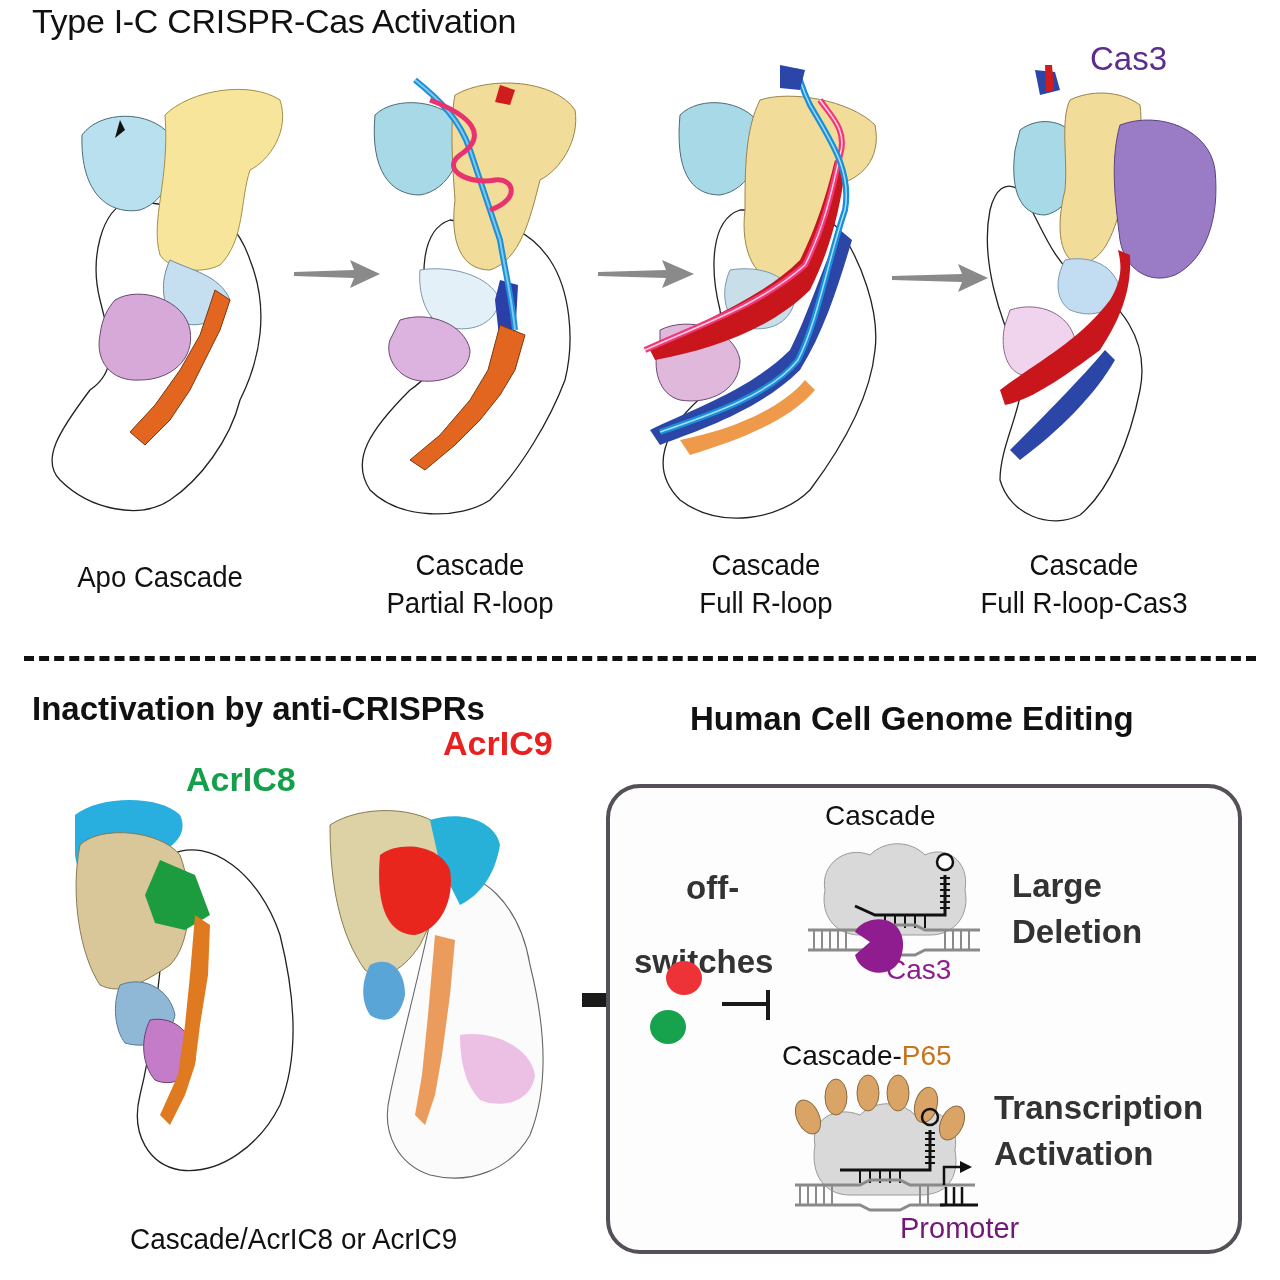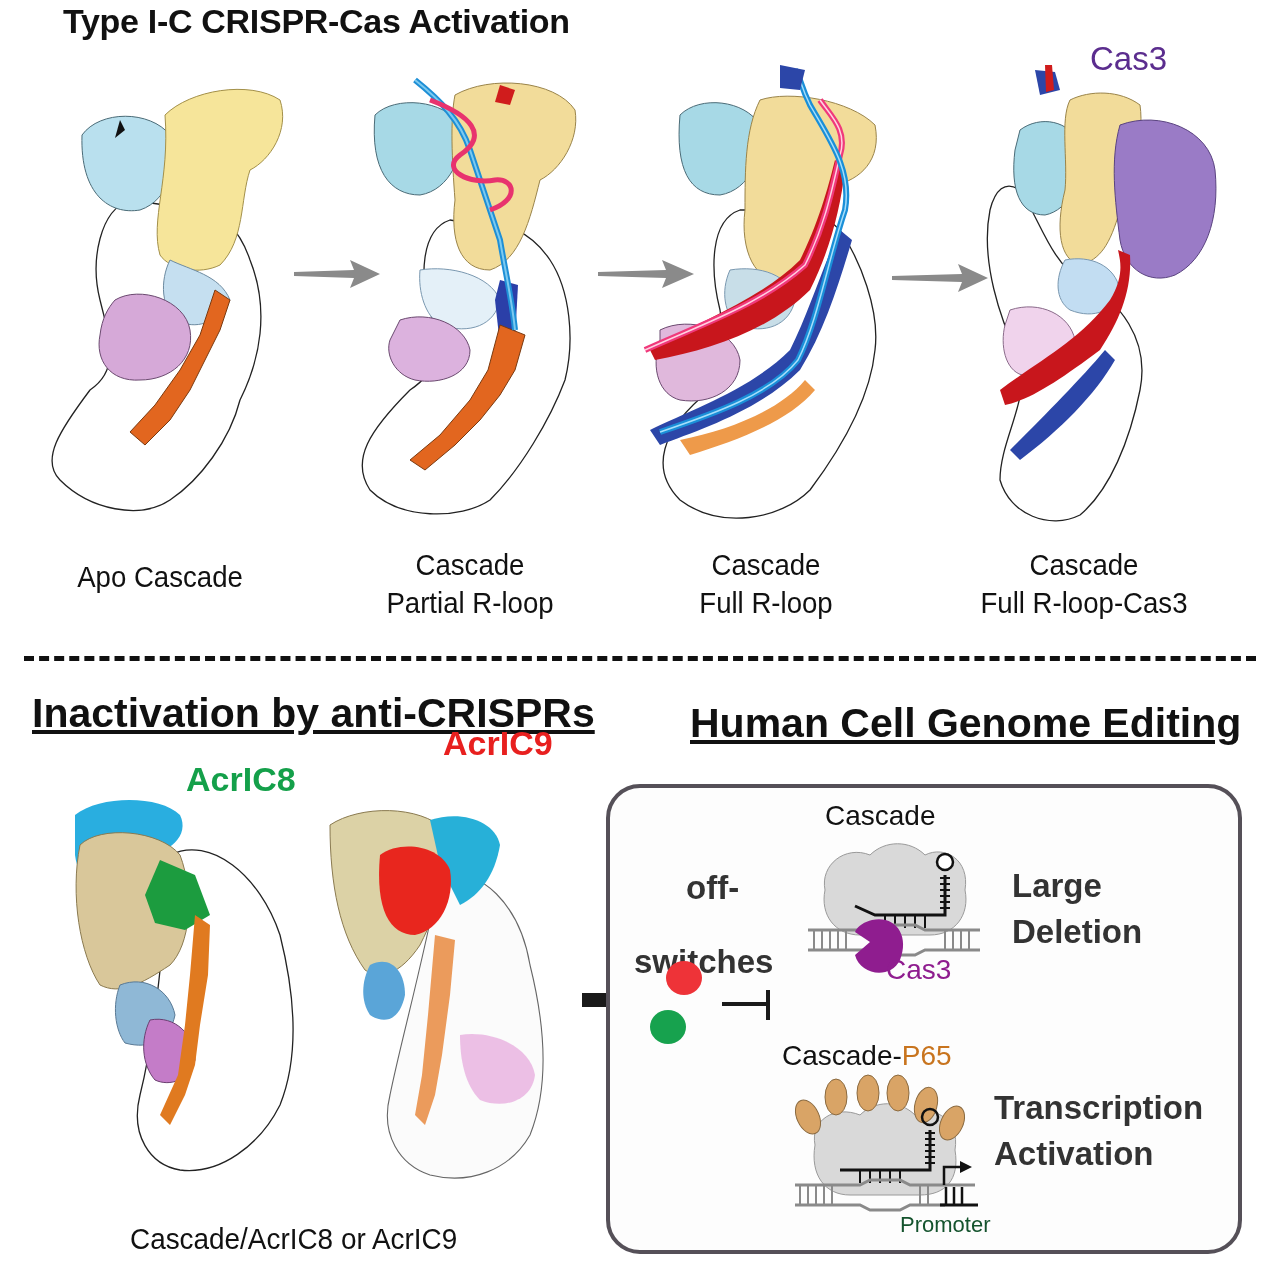--- a/index.html
+++ b/index.html
@@ -1,23 +1,23 @@
 <!DOCTYPE html>
 <html><head>
 <meta charset="utf-8">
 <style>
   html, body { margin:0; padding:0; background:#ffffff; }
   body { width:1280px; height:1280px; position:relative; overflow:hidden;
          font-family:"Liberation Sans", sans-serif; color:#111; }
   .abs { position:absolute; }
-  .h-bold { font-weight:bold; color:#111;margin-left:31px; }
+  .h-bold { font-weight:normal; color:#111; }
   .title-top { left:32px; top:2px; font-size:34px; letter-spacing:-0.3px; }
   .stage-label { font-size:30px; text-align:center; line-height:38px; color:#111; transform:scaleX(0.92); transform-origin:center; }
   .divider { left:24px; top:656px; width:1232px; height:0; border-top:5px dashed #111; }
-  .sec-title { font-size:41px; font-weight:bold;text-decoration:underline; }
+  .sec-title { font-size:33px; font-weight:bold; }
   .acr { font-size:34px; font-weight:bold; }
   .box { left:606px; top:784px; width:636px; height:470px; border:4px solid #555058; border-radius:34px; background:#fdfdfd; box-sizing:border-box; }
   .box-label { font-size:28px; color:#111; }
   .box-bold { font-size:33px; font-weight:bold; color:#333; line-height:48px; }
   svg { position:absolute; overflow:visible; }
 </style>
 </head>
 <body>
 
 <div class="abs h-bold title-top">Type I-C CRISPR-Cas Activation</div>
@@ -240,13 +240,13 @@
       <line x1="166" y1="112" x2="166" y2="130"></line>
       <line x1="174" y1="112" x2="174" y2="130"></line>
       <line x1="182" y1="112" x2="182" y2="130"></line>
     </g>
   <path d="M164 110 L164 92 L182 92" stroke="#111" stroke-width="2.5" fill="none"></path>
   <path d="M180 86 L192 92 L180 98 Z" fill="#111"></path>
 </svg>
 
 <div class="abs box-bold" style="left:994px; top:1084px;">Transcription</div>
 <div class="abs box-bold" style="left:994px; top:1130px;">Activation</div>
-<div class="abs" style="left:900px; top:1212px; font-size:22px; color:#14532d;">Promoter</div>
+<div class="abs" style="left:900px; top:1212px; font-size:29px; color:#701a75;">Promoter</div>
 
 </body></html>

